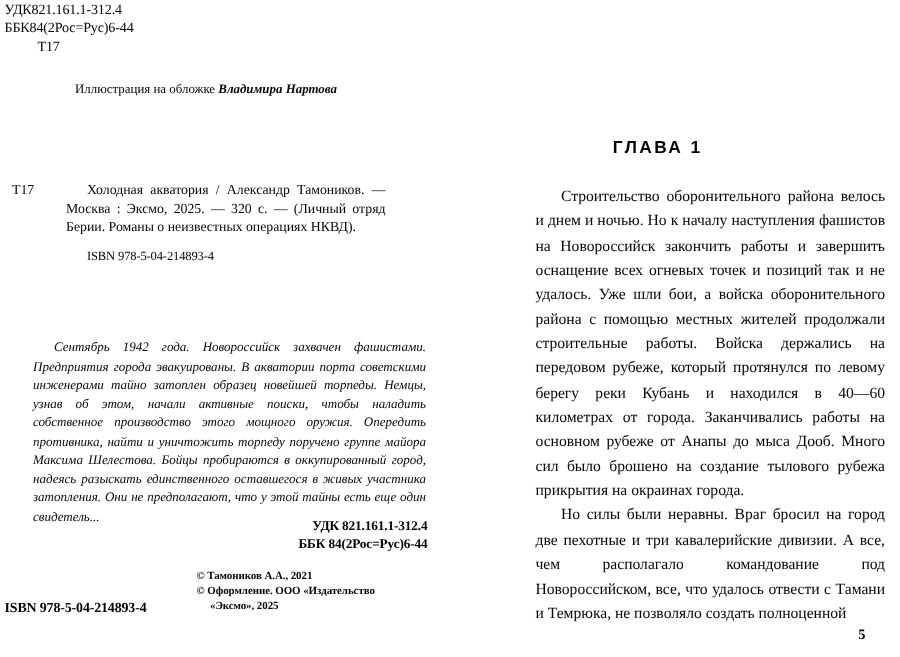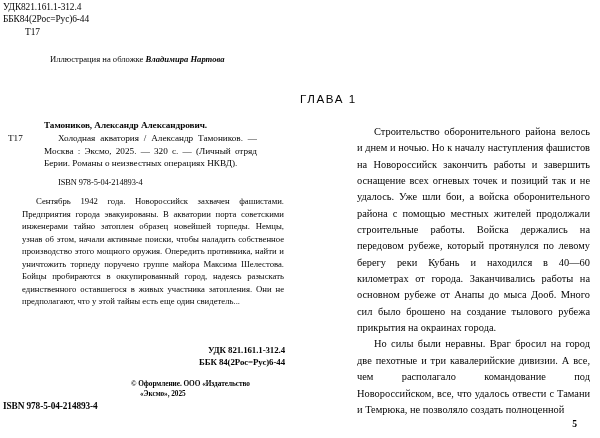--- a/index.html
+++ b/index.html
@@ -97,27 +97,28 @@
     margin-left: 50px;
     margin-top: 7px;
     font-size: 8.4px;
     line-height: 12px;
     letter-spacing: -0.1px;
   }
 
   .annotation {
     position: absolute;
     left: 22px;
-    top: 195px;
+    top: 225px;
     width: 262px;
     font-size: 8.7px;
     line-height: 12.55px;
     text-align: justify;
     text-indent: 14px;
     hyphens: manual;
+    font-style: italic;
   }
 
   .udk-foot {
     position: absolute;
     left: 0;
     top: 344px;
     width: 285px;
     text-align: right;
     font-size: 8.9px;
     font-weight: bold;
@@ -156,24 +157,24 @@
     width: 300px;
     height: 438px;
     box-sizing: border-box;
   }
 
   .chapter-title {
     position: absolute;
     left: 0;
     top: 92px;
     width: 277px;
-    text-align: left;
+    text-align: center;
     font-family: "Liberation Sans", "DejaVu Sans", sans-serif;
     font-size: 11.6px;
-    font-weight: normal;
+    font-weight: bold;
     letter-spacing: 1.6px;
   }
 
   .body-text {
     position: absolute;
     left: 44px;
     top: 124px;
     width: 233px;
     font-size: 10.4px;
     line-height: 16.35px;
@@ -205,36 +206,36 @@
       <div>УДК821.161.1-312.4</div>
       <div>ББК84(2Рос=Рус)6-44</div>
       <div class="shelf">Т17</div>
     </div>
 
     <div class="illus-credit">
       <span>Иллюстрация на обложке </span><i>Владимира Нартова</i>
     </div>
 
     <div class="cat-block">
-      <div class="cat-author">Тамоников, Александр Александрович.</div>
       <div class="cat-body-wrap">
         <div class="cat-shelfmark">Т17</div>
         <div class="cat-desc">Холодная акватория / Александр Тамоников. — Москва : Эксмо, 2025. — 320 с. — (Личный отряд Берии. Романы о неизвестных операциях НКВД).</div>
       </div>
       <div class="cat-isbn">ISBN 978-5-04-214893-4</div>
     </div>
 
     <div class="annotation">Сентябрь 1942 года. Новороссийск захвачен фашистами. Предприятия города эвакуированы. В акватории порта советскими инженерами тайно затоплен образец новейшей торпеды. Немцы, узнав об этом, начали активные поиски, чтобы наладить собственное производство этого мощного оружия. Опередить противника, найти и уничтожить торпеду поручено группе майора Максима Шелестова. Бойцы пробираются в оккупированный город, надеясь разыскать единственного оставшегося в живых участника затопления. Они не предполагают, что у этой тайны есть еще один свидетель...</div>
 
     <div class="udk-foot">
       <div>УДК 821.161.1-312.4</div>
       <div>ББК 84(2Рос=Рус)6-44</div>
     </div>
 
     <div class="copyright">
+      <div>© Тамоников А.А., 2021</div>
       <div>© Оформление. ООО «Издательство</div>
       <div class="indent">«Эксмо», 2025</div>
     </div>
 
     <div class="isbn-foot">ISBN 978-5-04-214893-4</div>
 
   </div>
 
   <div class="recto">
 

